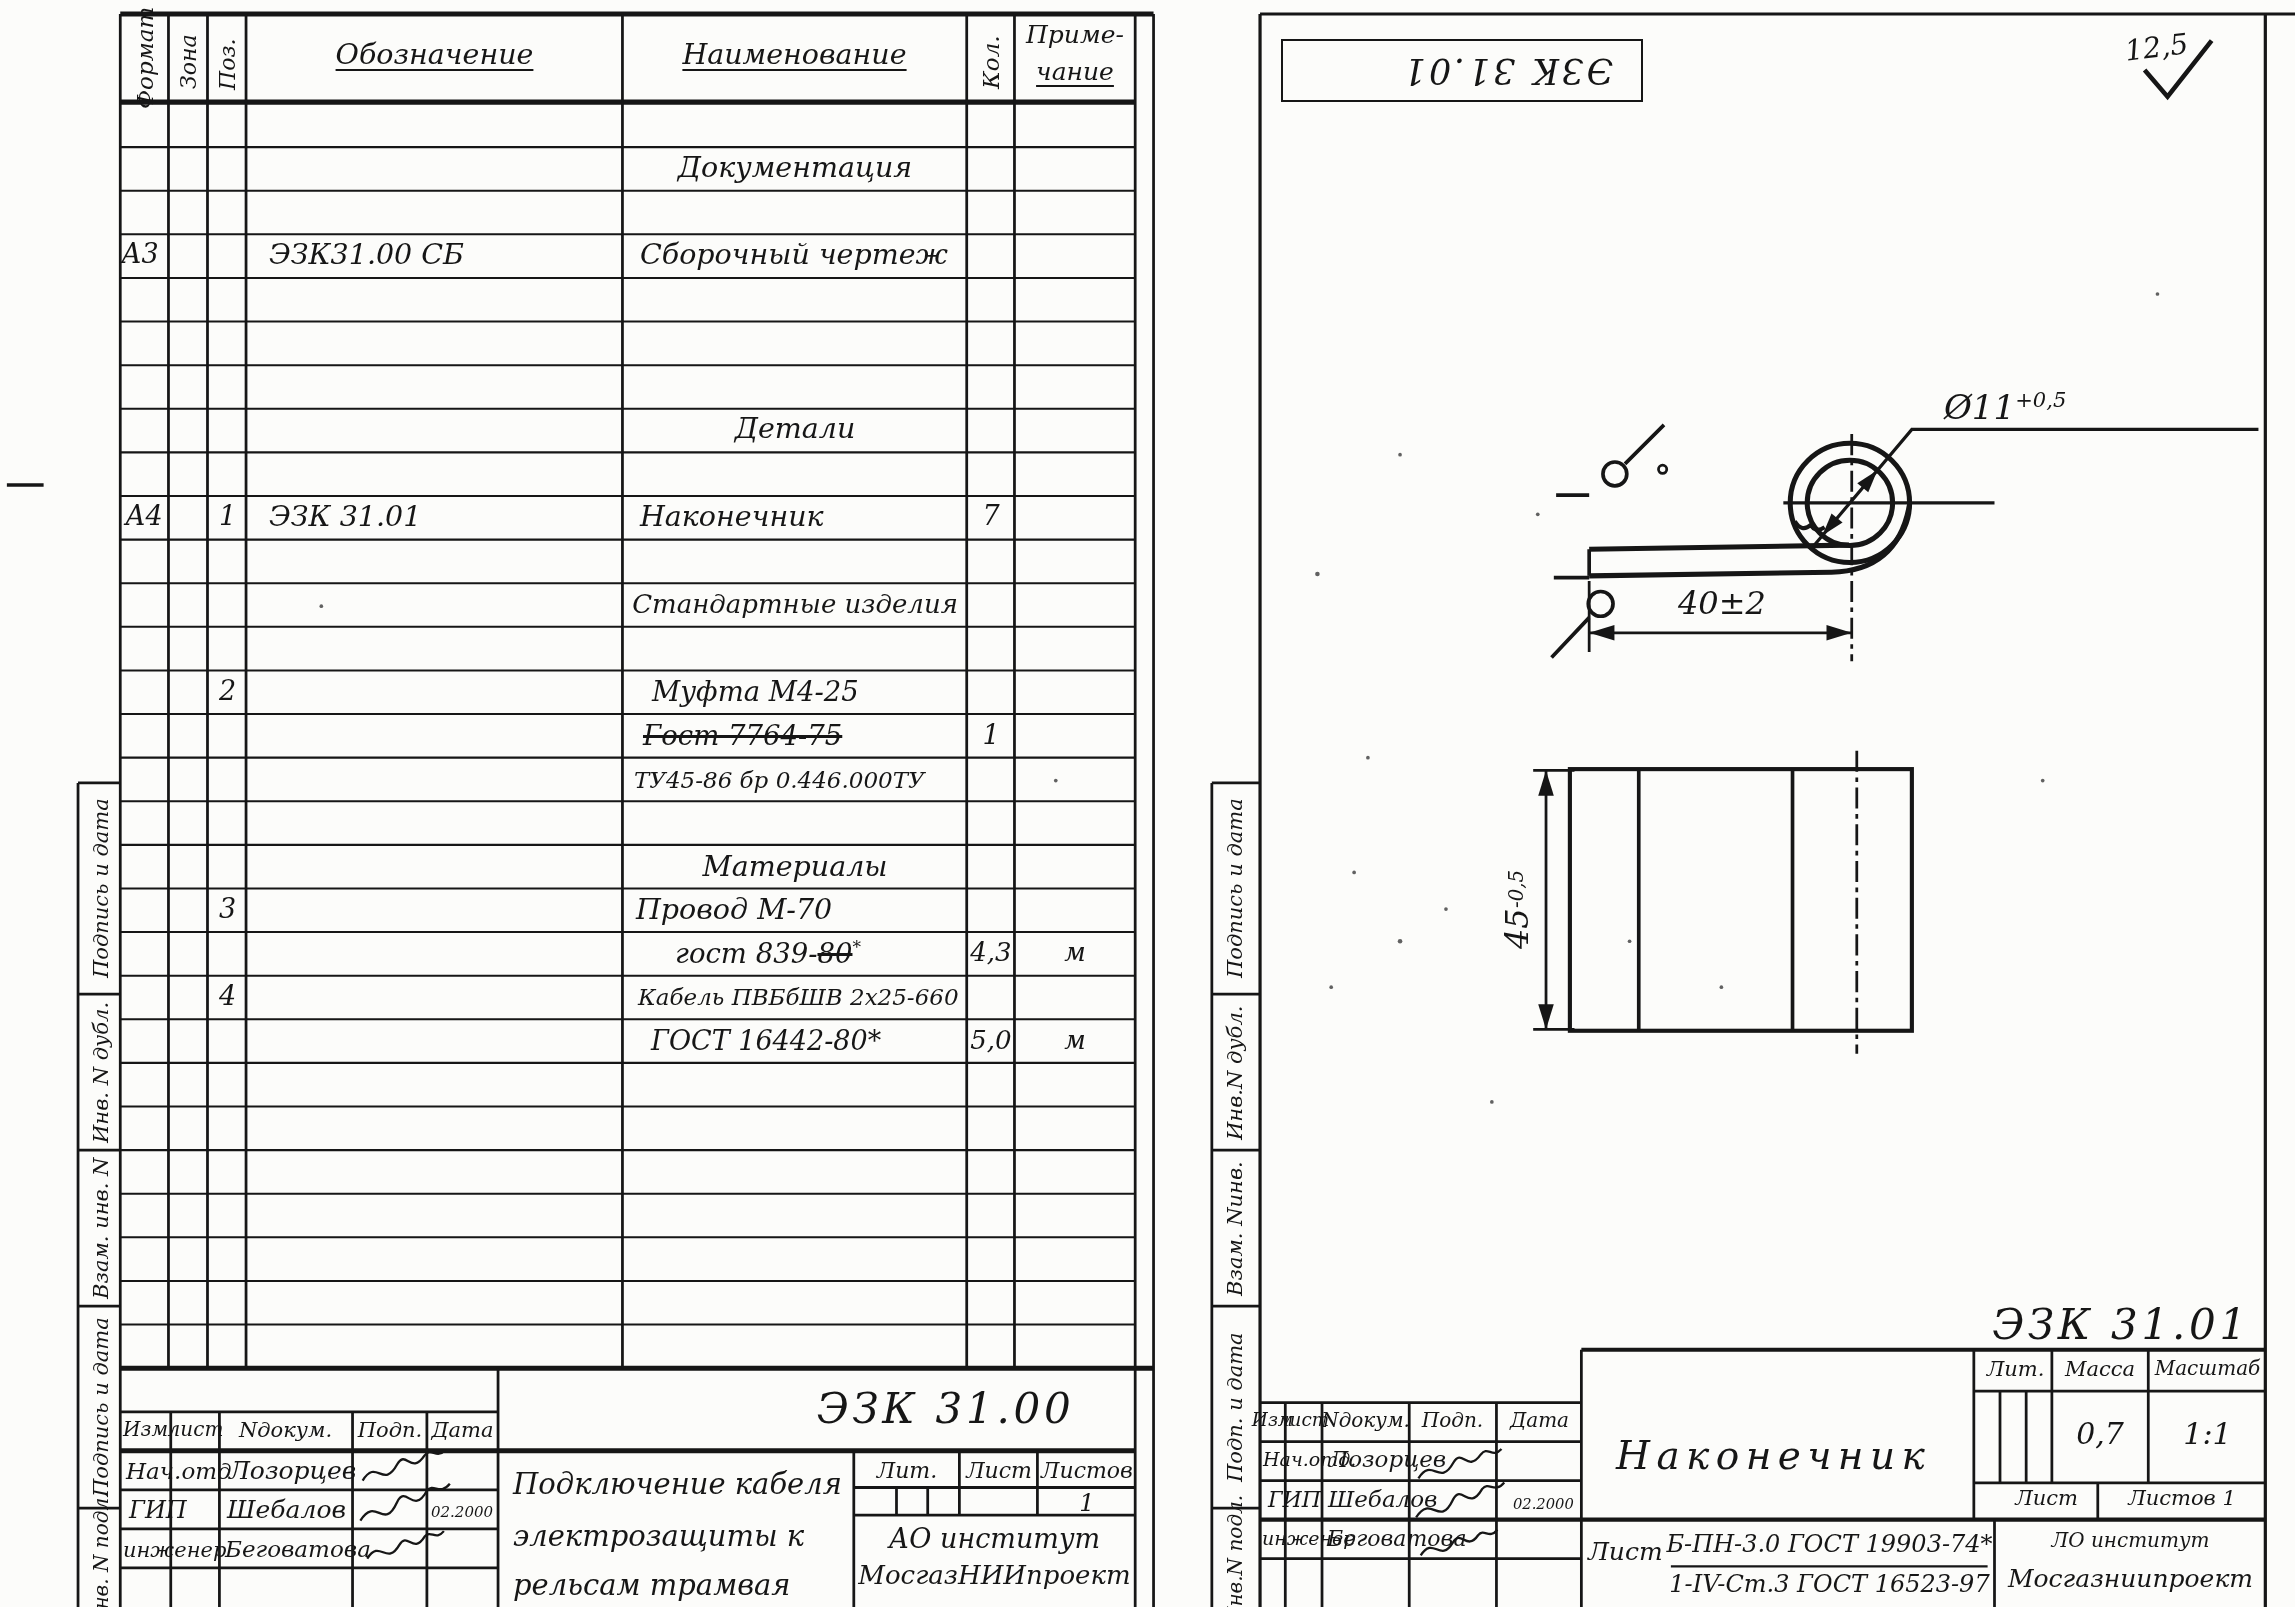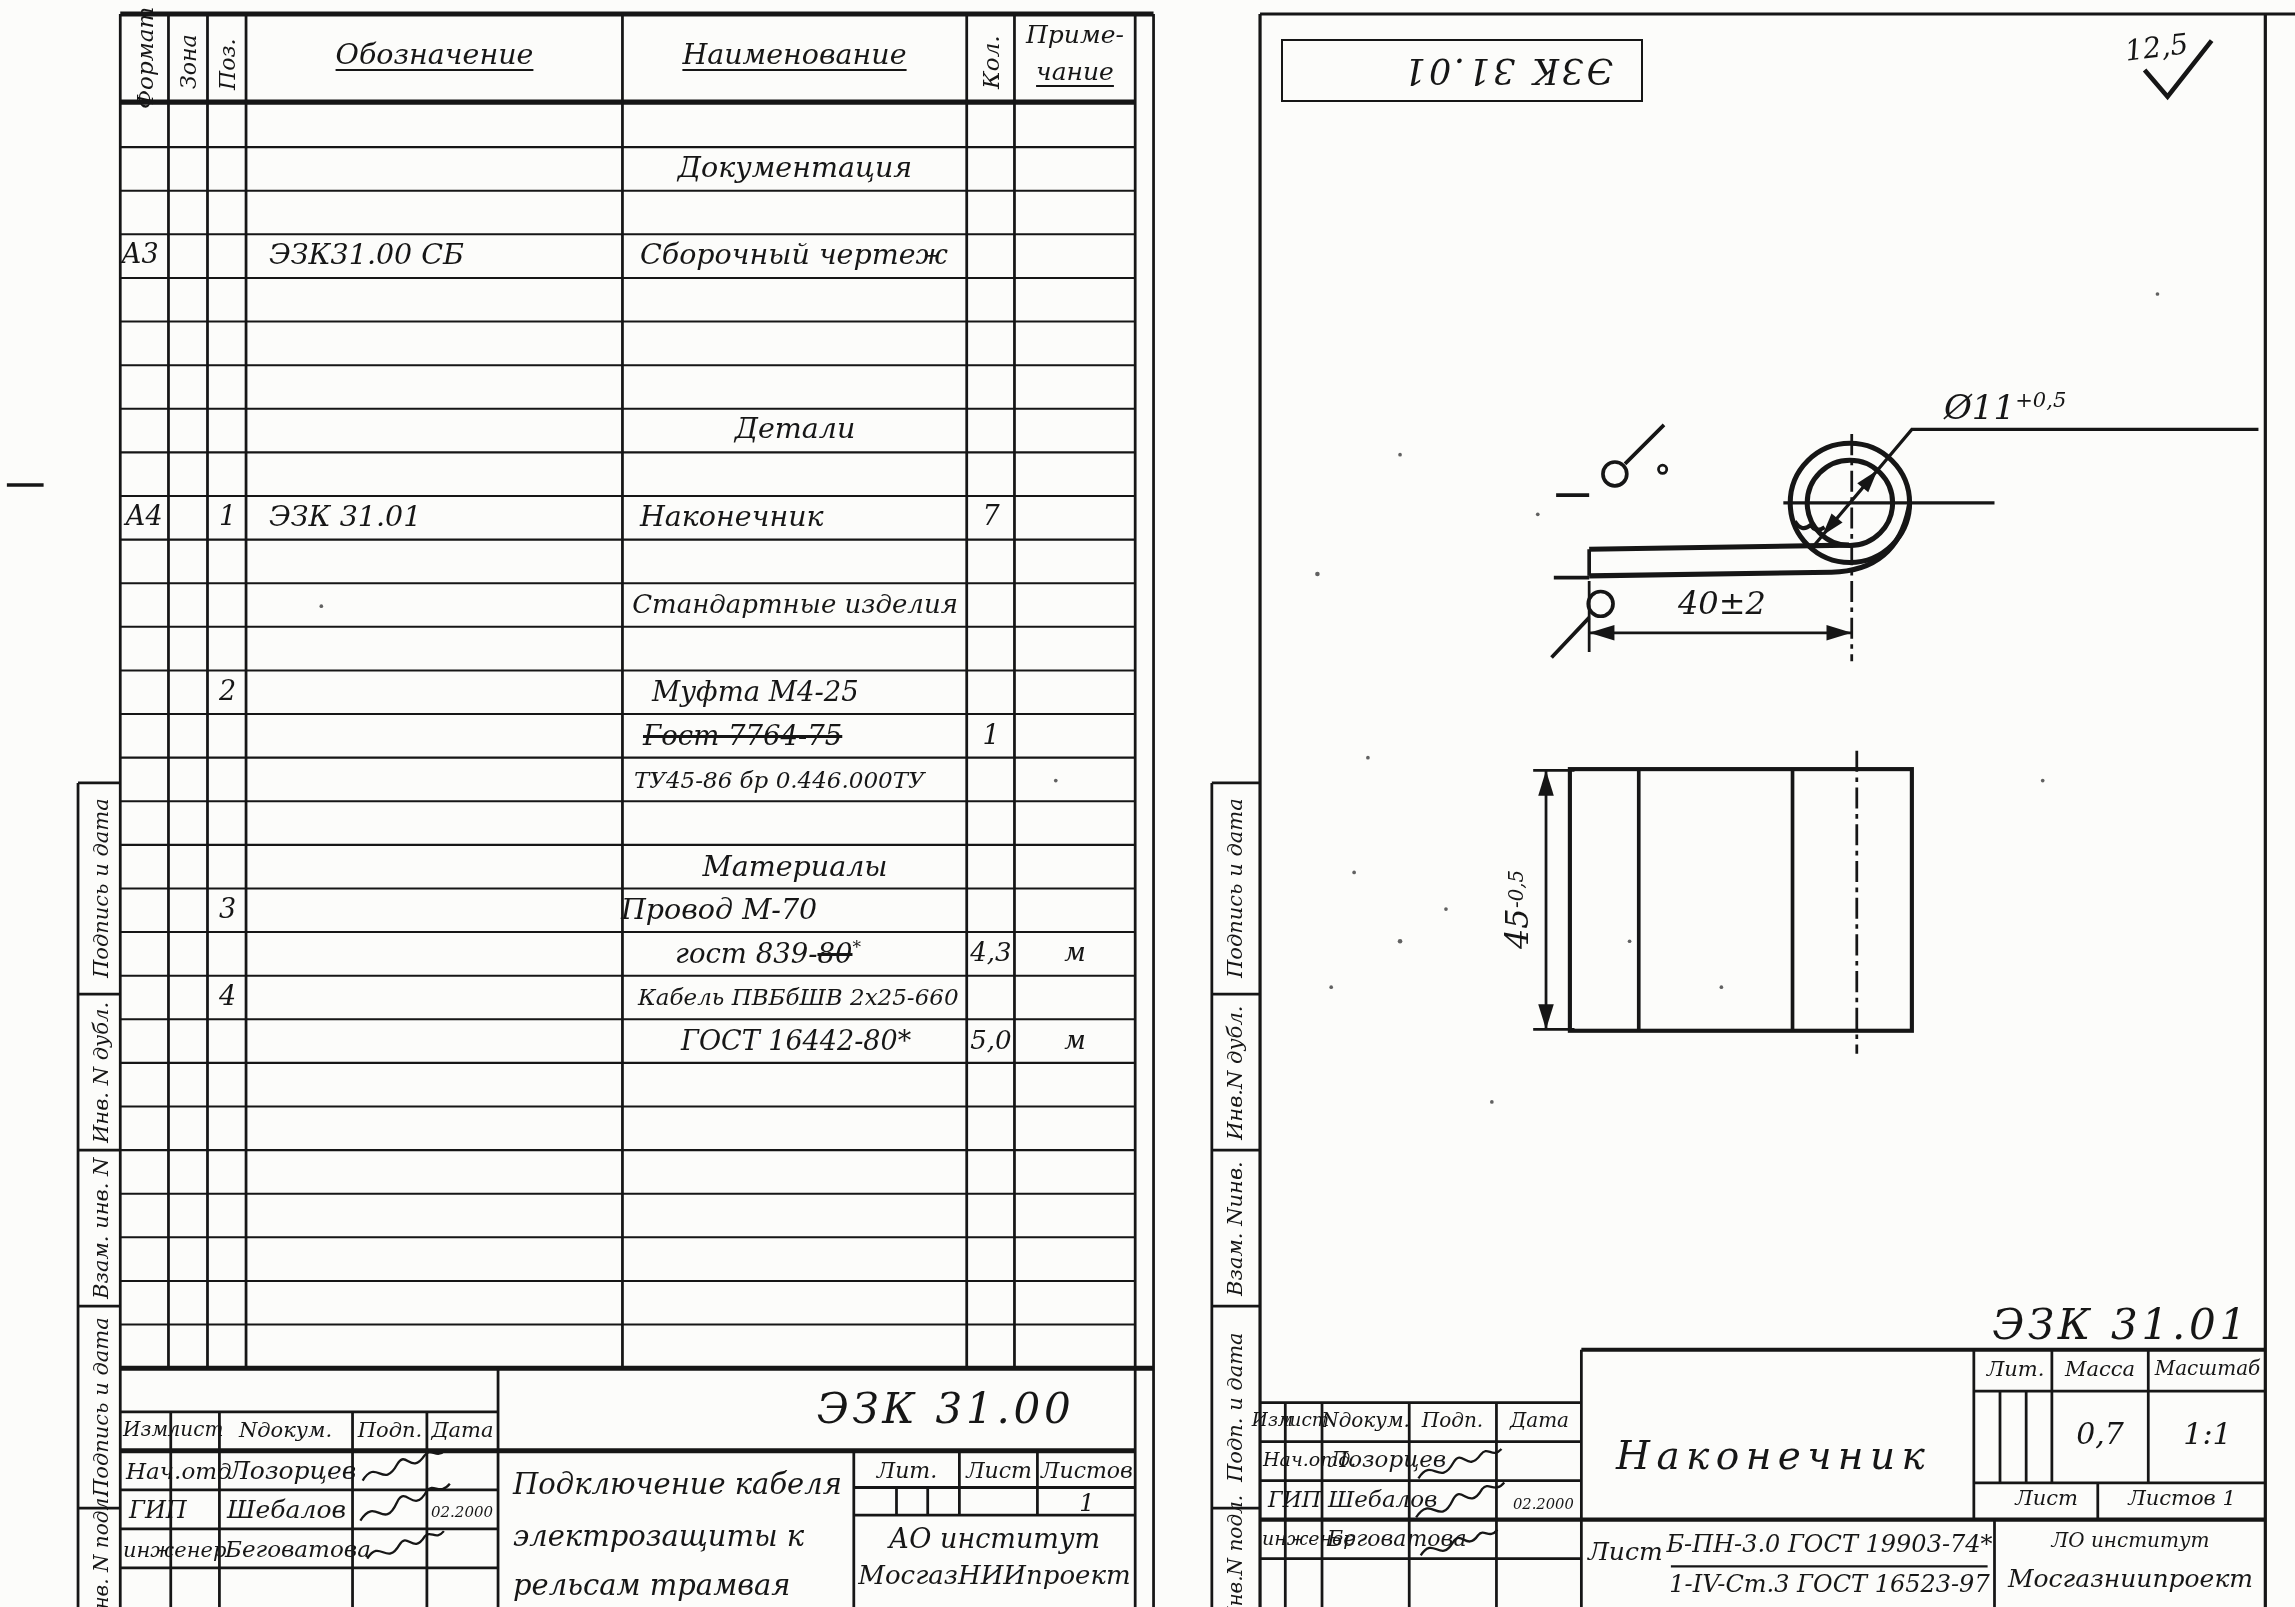--- a/index.html
+++ b/index.html
@@ -136,32 +136,32 @@
   <div class="txt" style="left:652px;top:677px;font-size:27.5px;">Муфта М4-25</div>
 
   <div class="txt struck" style="left:643px;top:721px;font-size:27.5px;">Гост 7764-75</div>
   <div class="txt ctr" style="left:967px;top:721px;width:48px;font-size:27px;">1</div>
 
   <div class="txt" style="left:634px;top:768px;font-size:23px;">ТУ45-86 бр 0.446.000ТУ</div>
 
   <div class="txt ctr" style="left:624px;top:852px;width:342px;font-size:28.5px;">Материалы</div>
 
   <div class="txt ctr" style="left:208px;top:895px;width:39px;font-size:27px;">3</div>
-  <div class="txt" style="left:621px;top:895px;font-size:28.5px;font-style:italic;">Провод М-70</div>
+  <div class="txt" style="left:636px;top:895px;font-size:28.5px;font-style:italic;">Провод М-70</div>
 
   <div class="txt" style="left:675px;top:939px;font-size:27.5px;">
     <span>гост 839-</span><span class="struck">80</span><span class="sup">*</span>
   </div>
   <div class="txt ctr" style="left:967px;top:939px;width:48px;font-size:26px;">4,3</div>
   <div class="txt ctr" style="left:1019px;top:939px;width:112px;font-size:26px;">м</div>
 
   <div class="txt ctr" style="left:208px;top:982px;width:39px;font-size:27px;">4</div>
   <div class="txt" style="left:638px;top:985px;font-size:23px;">Кабель ПВБбШВ 2х25-660</div>
 
-  <div class="txt" style="left:681px;top:1027px;font-size:27px;">ГОСТ 16442-80*</div>
+  <div class="txt" style="left:651px;top:1027px;font-size:27px;">ГОСТ 16442-80*</div>
   <div class="txt ctr" style="left:967px;top:1027px;width:48px;font-size:26px;">5,0</div>
   <div class="txt ctr" style="left:1019px;top:1027px;width:112px;font-size:26px;">м</div>
 
   <div class="vcell" style="left:81px;top:787px;width:39px;height:202px;font-size:21px;">Подпись и дата</div>
   <div class="vcell" style="left:81px;top:999px;width:39px;height:147px;font-size:21px;">Инв. N дубл.</div>
   <div class="vcell" style="left:81px;top:1155px;width:39px;height:147px;font-size:21px;">Взам. инв. N</div>
   <div class="vcell" style="left:81px;top:1311px;width:39px;height:193px;font-size:21px;">Подпись и дата</div>
   <div class="vcell" style="left:81px;top:1513px;width:39px;height:92px;font-size:20px;">Инв. N подл.</div>
 
   <div class="txt ctr" style="left:120px;top:1419px;width:51px;font-size:20px;">Изм</div>

